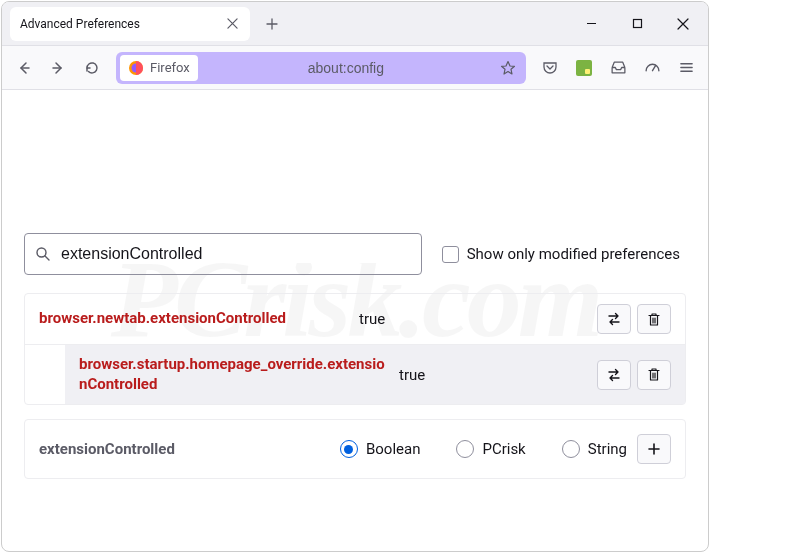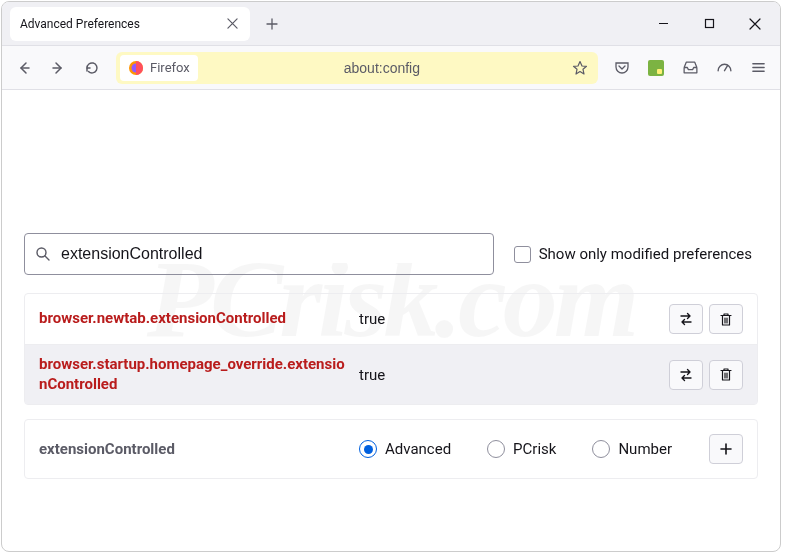--- a/index.html
+++ b/index.html
@@ -6,21 +6,21 @@
 body {
   font-family: -apple-system, BlinkMacSystemFont, "Segoe UI", Roboto, sans-serif;
   width: 790px; height: 553px;
   background: #fff;
   overflow: hidden;
   position: relative;
 }
 .window {
   border: 1px solid #ccc;
   border-radius: 8px;
-  width: 780px; height: 551px;
+  width: 708px; height: 551px;
   margin: 1px;
   background: #fff;
   overflow: hidden;
   position: relative;
 }
 .titlebar {
   height: 44px;
   background: #f0f0f4;
   display: flex;
   align-items: center;
@@ -47,21 +47,21 @@
   height: 44px;
   background: #f9f9fb;
   display: flex;
   align-items: center;
   gap: 2px;
   padding: 0 6px;
   border-bottom: 1px solid #e0e0e6;
 }
 .tb-btn { width:32px; height:32px; display:flex; align-items:center; justify-content:center; border-radius:4px; cursor:pointer; }
 .addr-bar {
-  flex:1; height:32px; background:#fef9c3; border-radius:6px; margin:0 6px;
+  flex:1; height:32px; background:#c4b5fd; border-radius:6px; margin:0 6px;
   display:flex; align-items:center; padding:0 4px;
 }
 .addr-identity {
   display:flex; align-items:center; height:26px; padding:0 8px; border-radius:4px;
   background:#fff; border:none; gap:6px; font-size:13px; color:#5b5b66;
 }
 .addr-input { flex:1; border:none; background:transparent; padding:0 10px; font-size:14px; color:#5b5b66; outline:none;text-align:center; }
 .addr-star { width:28px; height:28px; display:flex; align-items:center; justify-content:center; cursor:pointer; border-radius:4px; }
 .tb-right { display:flex; gap:2px; }
 
@@ -76,21 +76,21 @@
 .show-modified { display:flex; align-items:center; gap:8px; font-size:15px; color:#15141a; padding-right:6px; }
 .chk { width:17px; height:17px; border:1.5px solid #8f8f9d; border-radius:3px; }
 
 .prefs { border:1px solid #ededf0; border-radius:4px; }
 .pref-row {
   display:flex; align-items:center; padding:10px 14px;
   border-bottom:1px solid #ededf0; gap:10px;
   min-height:48px;
 }
 .pref-row:last-child { border-bottom:none; }
-.pref-row.odd { background:#f0f0f4; }
+.pref-row.odd { background:#f0f0f4;margin-left:40px; }
 .pref-name { width:310px; font-size:15px; font-weight:700; color:#b91c1c; word-break:break-word; line-height:1.3; }
 .pref-value { flex:1; font-size:15px; font-weight:400; color:#15141a; }
 .pref-actions { display:flex; gap:6px; }
 .act-btn { width:34px; height:30px; border:1px solid #cfcfd8; border-radius:4px; background:#f9f9fb; display:flex; align-items:center; justify-content:center; cursor:pointer; }
 
 .new-row { display:flex; align-items:center; padding:14px 14px; border:1px solid #ededf0; border-top:none; border-radius:0 0 4px 4px; gap:10px; margin-top:8px; }
 .new-row.detached { border:1px solid #ededf0; border-radius:4px; margin-top:14px; }
 .new-name { width:310px; font-size:15px; font-weight:700; color:#5b5b66; }
 .type-opts { flex:1; display:flex; gap:36px; }
 .radio-opt { display:flex; align-items:center; gap:8px; font-size:15px; color:#15141a; cursor:pointer; }
@@ -265,29 +265,29 @@
           </div>
         </div>
       </div>
     </div>
 
     <div class="new-row detached">
       <div class="new-name">extensionControlled</div>
       <div class="type-opts">
         <label class="radio-opt">
           <span class="radio sel"></span>
-          <span>Advanced</span>
+          <span>Boolean</span>
         </label>
         <label class="radio-opt">
           <span class="radio"></span>
           <span>PCrisk</span>
         </label>
         <label class="radio-opt">
           <span class="radio"></span>
-          <span>Number</span>
+          <span>String</span>
         </label>
       </div>
       <div class="pref-actions">
         <div class="act-btn">
           <svg width="14" height="14" viewBox="0 0 14 14">
               <path d="M7 2 V12 M2 7 H12" stroke="#15141a" stroke-width="1.6" stroke-linecap="round"></path>
             </svg>
         </div>
       </div>
     </div>

